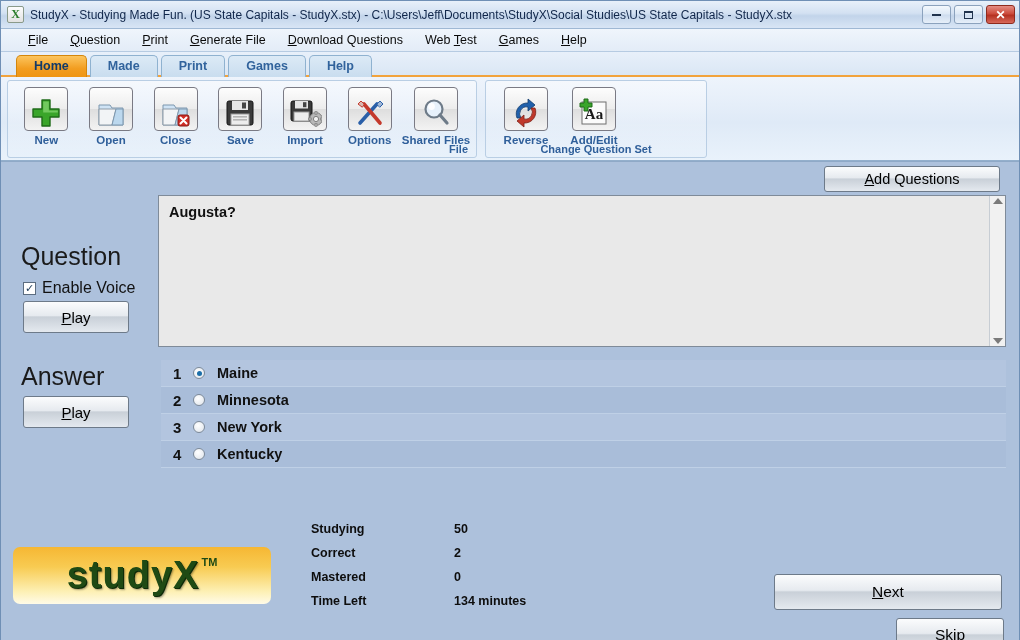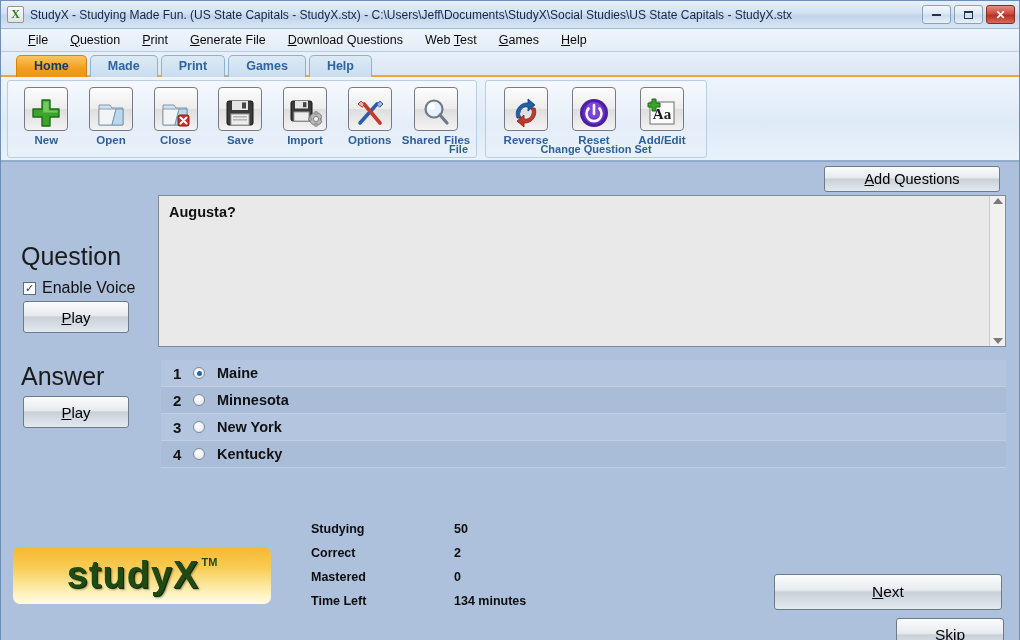--- a/index.html
+++ b/index.html
@@ -431,32 +431,20 @@
       <div class="tbtn">
         <div class="ico">
           <svg width="34" height="34" viewBox="0 0 34 34">
             <path d="M8 22 A11 11 0 0 1 19 7 l0 -4 l7 6 l-7 6 l0 -4 A7 7 0 0 0 12 22 z" fill="#2060ab" stroke="#113a6b" stroke-width="0.8"></path>
             <path d="M26 12 A11 11 0 0 1 15 27 l0 4 l-7 -6 l7 -6 l0 4 A7 7 0 0 0 22 12 z" fill="#c0392b" stroke="#7c2116" stroke-width="0.8"></path>
           </svg>
         </div>
         <div class="lbl">Reverse</div>
       </div>
 
-      <div class="tbtn">
-        <div class="ico">
-          <svg width="34" height="34" viewBox="0 0 34 34">
-            <circle cx="17" cy="17" r="14" fill="#4b1f9e"></circle>
-            <circle cx="17" cy="17" r="11" fill="#6a2fd0"></circle>
-            <circle cx="17" cy="14" r="8" fill="#8a52e6" opacity=".6"></circle>
-            <path d="M17 9 v9" stroke="#fff" stroke-width="2.6" stroke-linecap="round"></path>
-            <path d="M11.5 12.5 a7.5 7.5 0 1 0 11 0" fill="none" stroke="#fff" stroke-width="2.6" stroke-linecap="round"></path>
-          </svg>
-        </div>
-        <div class="lbl">Reset</div>
-      </div>
 
       <div class="tbtn">
         <div class="ico">
           <svg width="34" height="34" viewBox="0 0 34 34">
             <rect x="5" y="6" width="24" height="22" fill="#fbfbfb" stroke="#6f6f6f"></rect>
             <text x="17" y="23" font-family="Liberation Serif, serif" font-size="15" font-weight="bold" fill="#1a1a1a" text-anchor="middle">Aa</text>
             <path d="M7 3 h4 v4 h4 v4 h-4 v4 h-4 v-4 h-4 v-4 h4 z" fill="#3aa52a" stroke="#1f6b18" stroke-width="1"></path>
           </svg>
         </div>
         <div class="lbl">Add/Edit</div>

